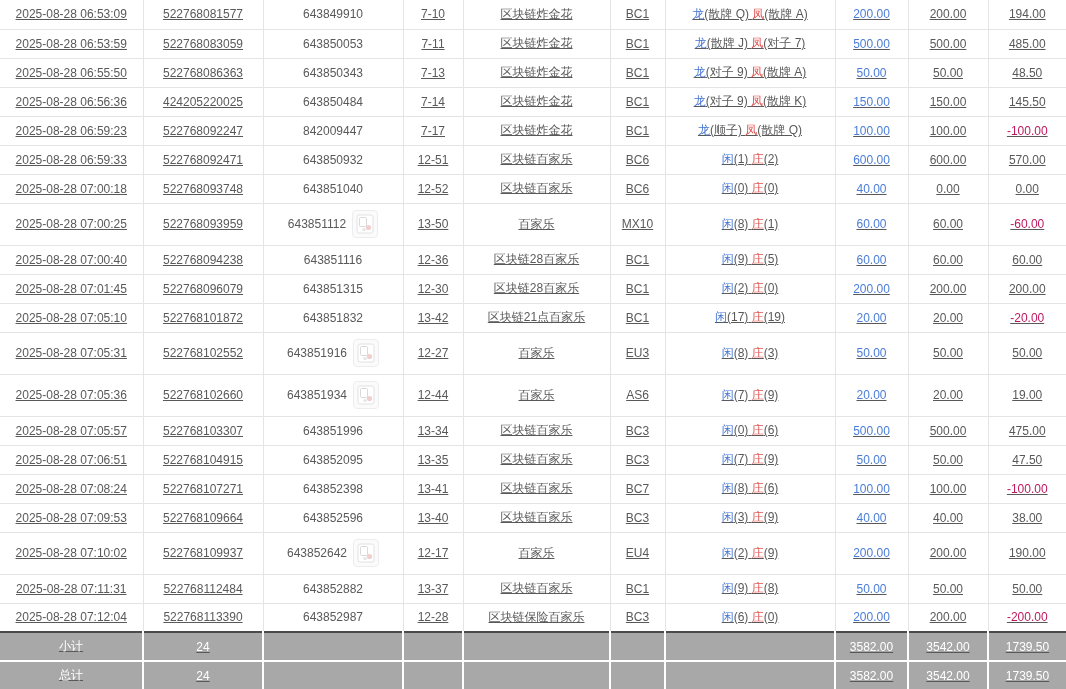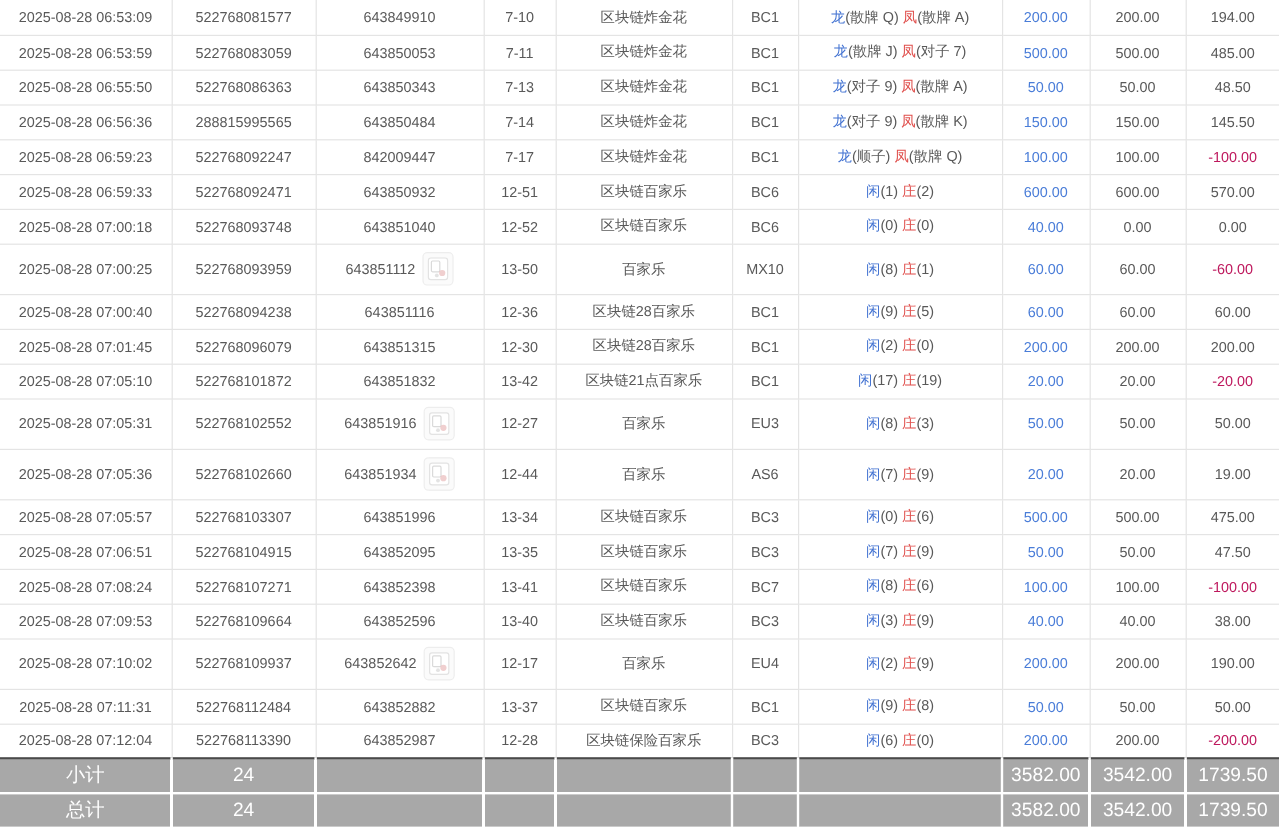--- a/index.html
+++ b/index.html
@@ -1,29 +1,29 @@
 <!DOCTYPE html>
 <html><head>
 <meta charset="utf-8">
 <style>
   html,body{margin:0;padding:0;background:#fff;}
   body{width:1066px;height:689px;overflow:hidden;font-family:"Liberation Sans","DejaVu Sans",sans-serif;}
-  table{border-collapse:collapse;table-layout:fixed;width:1066px;font-size:12px;color:#595959;}
+  table{border-collapse:collapse;table-layout:fixed;width:1066px;font-size:12px;color:#595959;text-decoration:underline;}
   td{border:1px solid #e4e4e4;text-align:center;padding:0 3px;height:29px;box-sizing:border-box;overflow:hidden;white-space:nowrap;vertical-align:middle;}
   tr:first-child td{border-top:none;}
   td:first-child{border-left:none;}
   td:last-child{border-right:none;}
   tr.tall td{height:42px;}
   .num-blue{color:#4a7dd8;cursor:pointer;}
   .lbl-blue{color:#4373d2;}
   .lbl-red{color:#e0504d;}
   .neg{color:#be185d;}
   .round-wrap{display:inline-flex;align-items:center;gap:6px;justify-content:flex-start;}
   .card-icon{display:inline-flex;align-items:center;justify-content:center;width:24px;height:26px;border:1px solid #ececec;border-radius:4px;background:#fbfbfb;opacity:.9;cursor:pointer;}
-  tr.footer td{background:#a8a8a8;color:#fff;border:2px solid #fff;height:29px;font-size:16px;}
+  tr.footer td{background:#a8a8a8;color:#fff;border:2px solid #fff;height:29px;font-size:12px;}
   tr.footer td:first-child{border-left:none;}
   tr.footer td:last-child{border-right:none;}
   tr.footer-first td{border-top:2px solid #4a4a4a;}
   tr.footer-last td{border-bottom:none;height:28px;}
 </style>
 </head>
 <body>
 
 <table>
   <colgroup>
@@ -76,21 +76,21 @@
         <td>7-13</td>
         <td>区块链炸金花</td>
         <td>BC1</td>
         <td><span class="lbl-blue">龙</span><span>(对子 9)</span> <span class="lbl-red">凤</span><span>(散牌 A)</span></td>
         <td><span class="num-blue">50.00</span></td>
         <td>50.00</td>
         <td>48.50</td>
       </tr>
       <tr>
         <td>2025-08-28 06:56:36</td>
-        <td>288815995565</td>
+        <td>424205220025</td>
         <td><span class="round-wrap">
             <span>643850484</span>
           </span></td>
         <td>7-14</td>
         <td>区块链炸金花</td>
         <td>BC1</td>
         <td><span class="lbl-blue">龙</span><span>(对子 9)</span> <span class="lbl-red">凤</span><span>(散牌 K)</span></td>
         <td><span class="num-blue">150.00</span></td>
         <td>150.00</td>
         <td>145.50</td>

